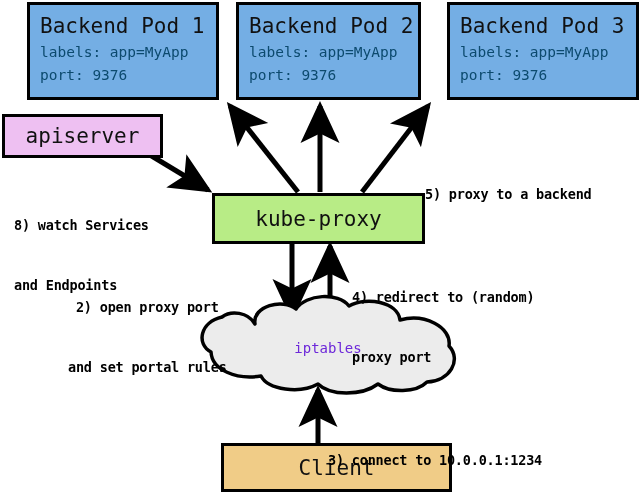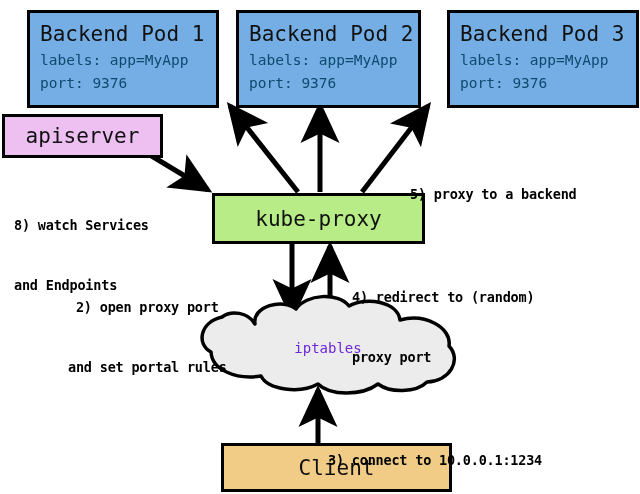--- a/index.html
+++ b/index.html
@@ -25,21 +25,20 @@
   .node {
     position: absolute;
     box-sizing: border-box;
     border: 3px solid #000000;
     display: flex;
     flex-direction: column;
     justify-content: center;
   }
   .pod {
     padding: 2px 10px 6px 10px;
-    margin-top: 8px;
   }
   .pod-title {
     font-size: 21px;
     line-height: 30px;
     color: #111111;
     white-space: nowrap;
     font-family: "DejaVu Sans Mono", "Liberation Mono", monospace;
   }
   .pod-line {
     font-size: 14.5px;
@@ -174,17 +173,17 @@
 
   <div class="edge-label" style="left:328px; top:410px;">
     <div>3) connect to 10.0.0.1:1234</div>
   </div>
 
   <div class="edge-label" style="left:352px; top:247px;">
     <div>4) redirect to (random)</div>
     <div>proxy port</div>
   </div>
 
-  <div class="edge-label" style="left:410px; top:144px;text-align:right;">
+  <div class="edge-label" style="left:425px; top:144px;text-align:right;">
     <div>5) proxy to a backend</div>
   </div>
 
 </div>
 
 </body></html>

